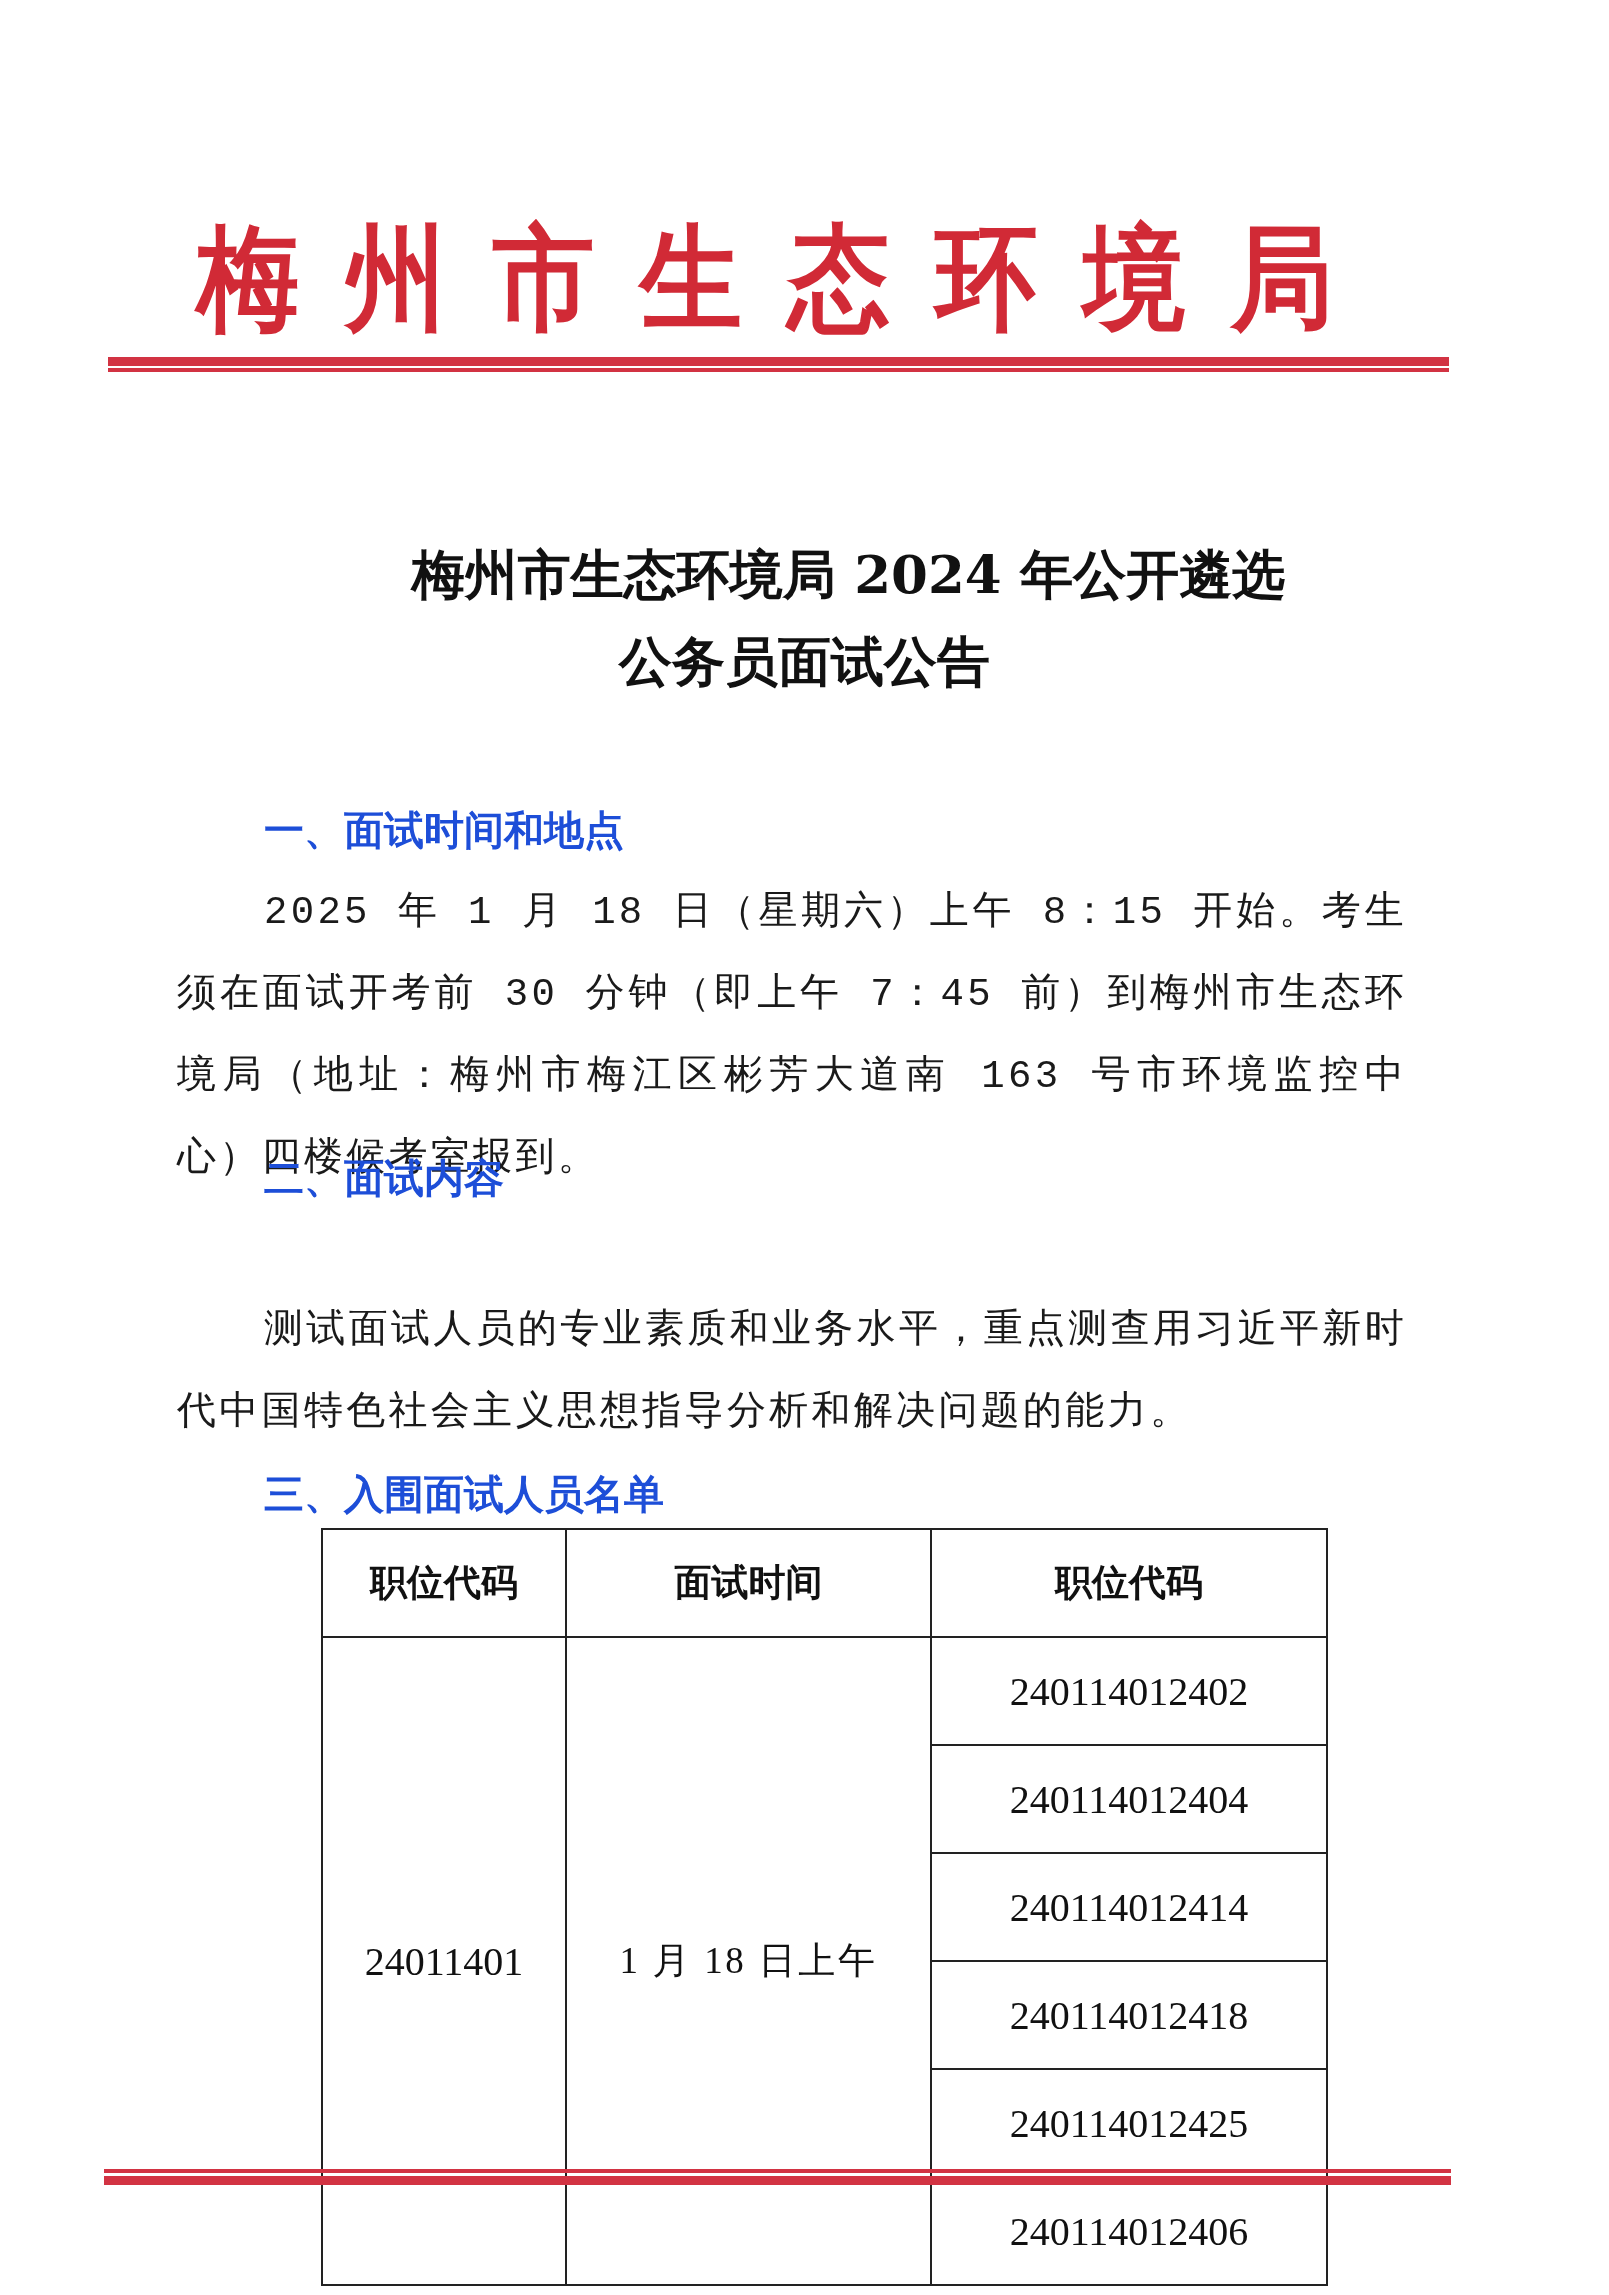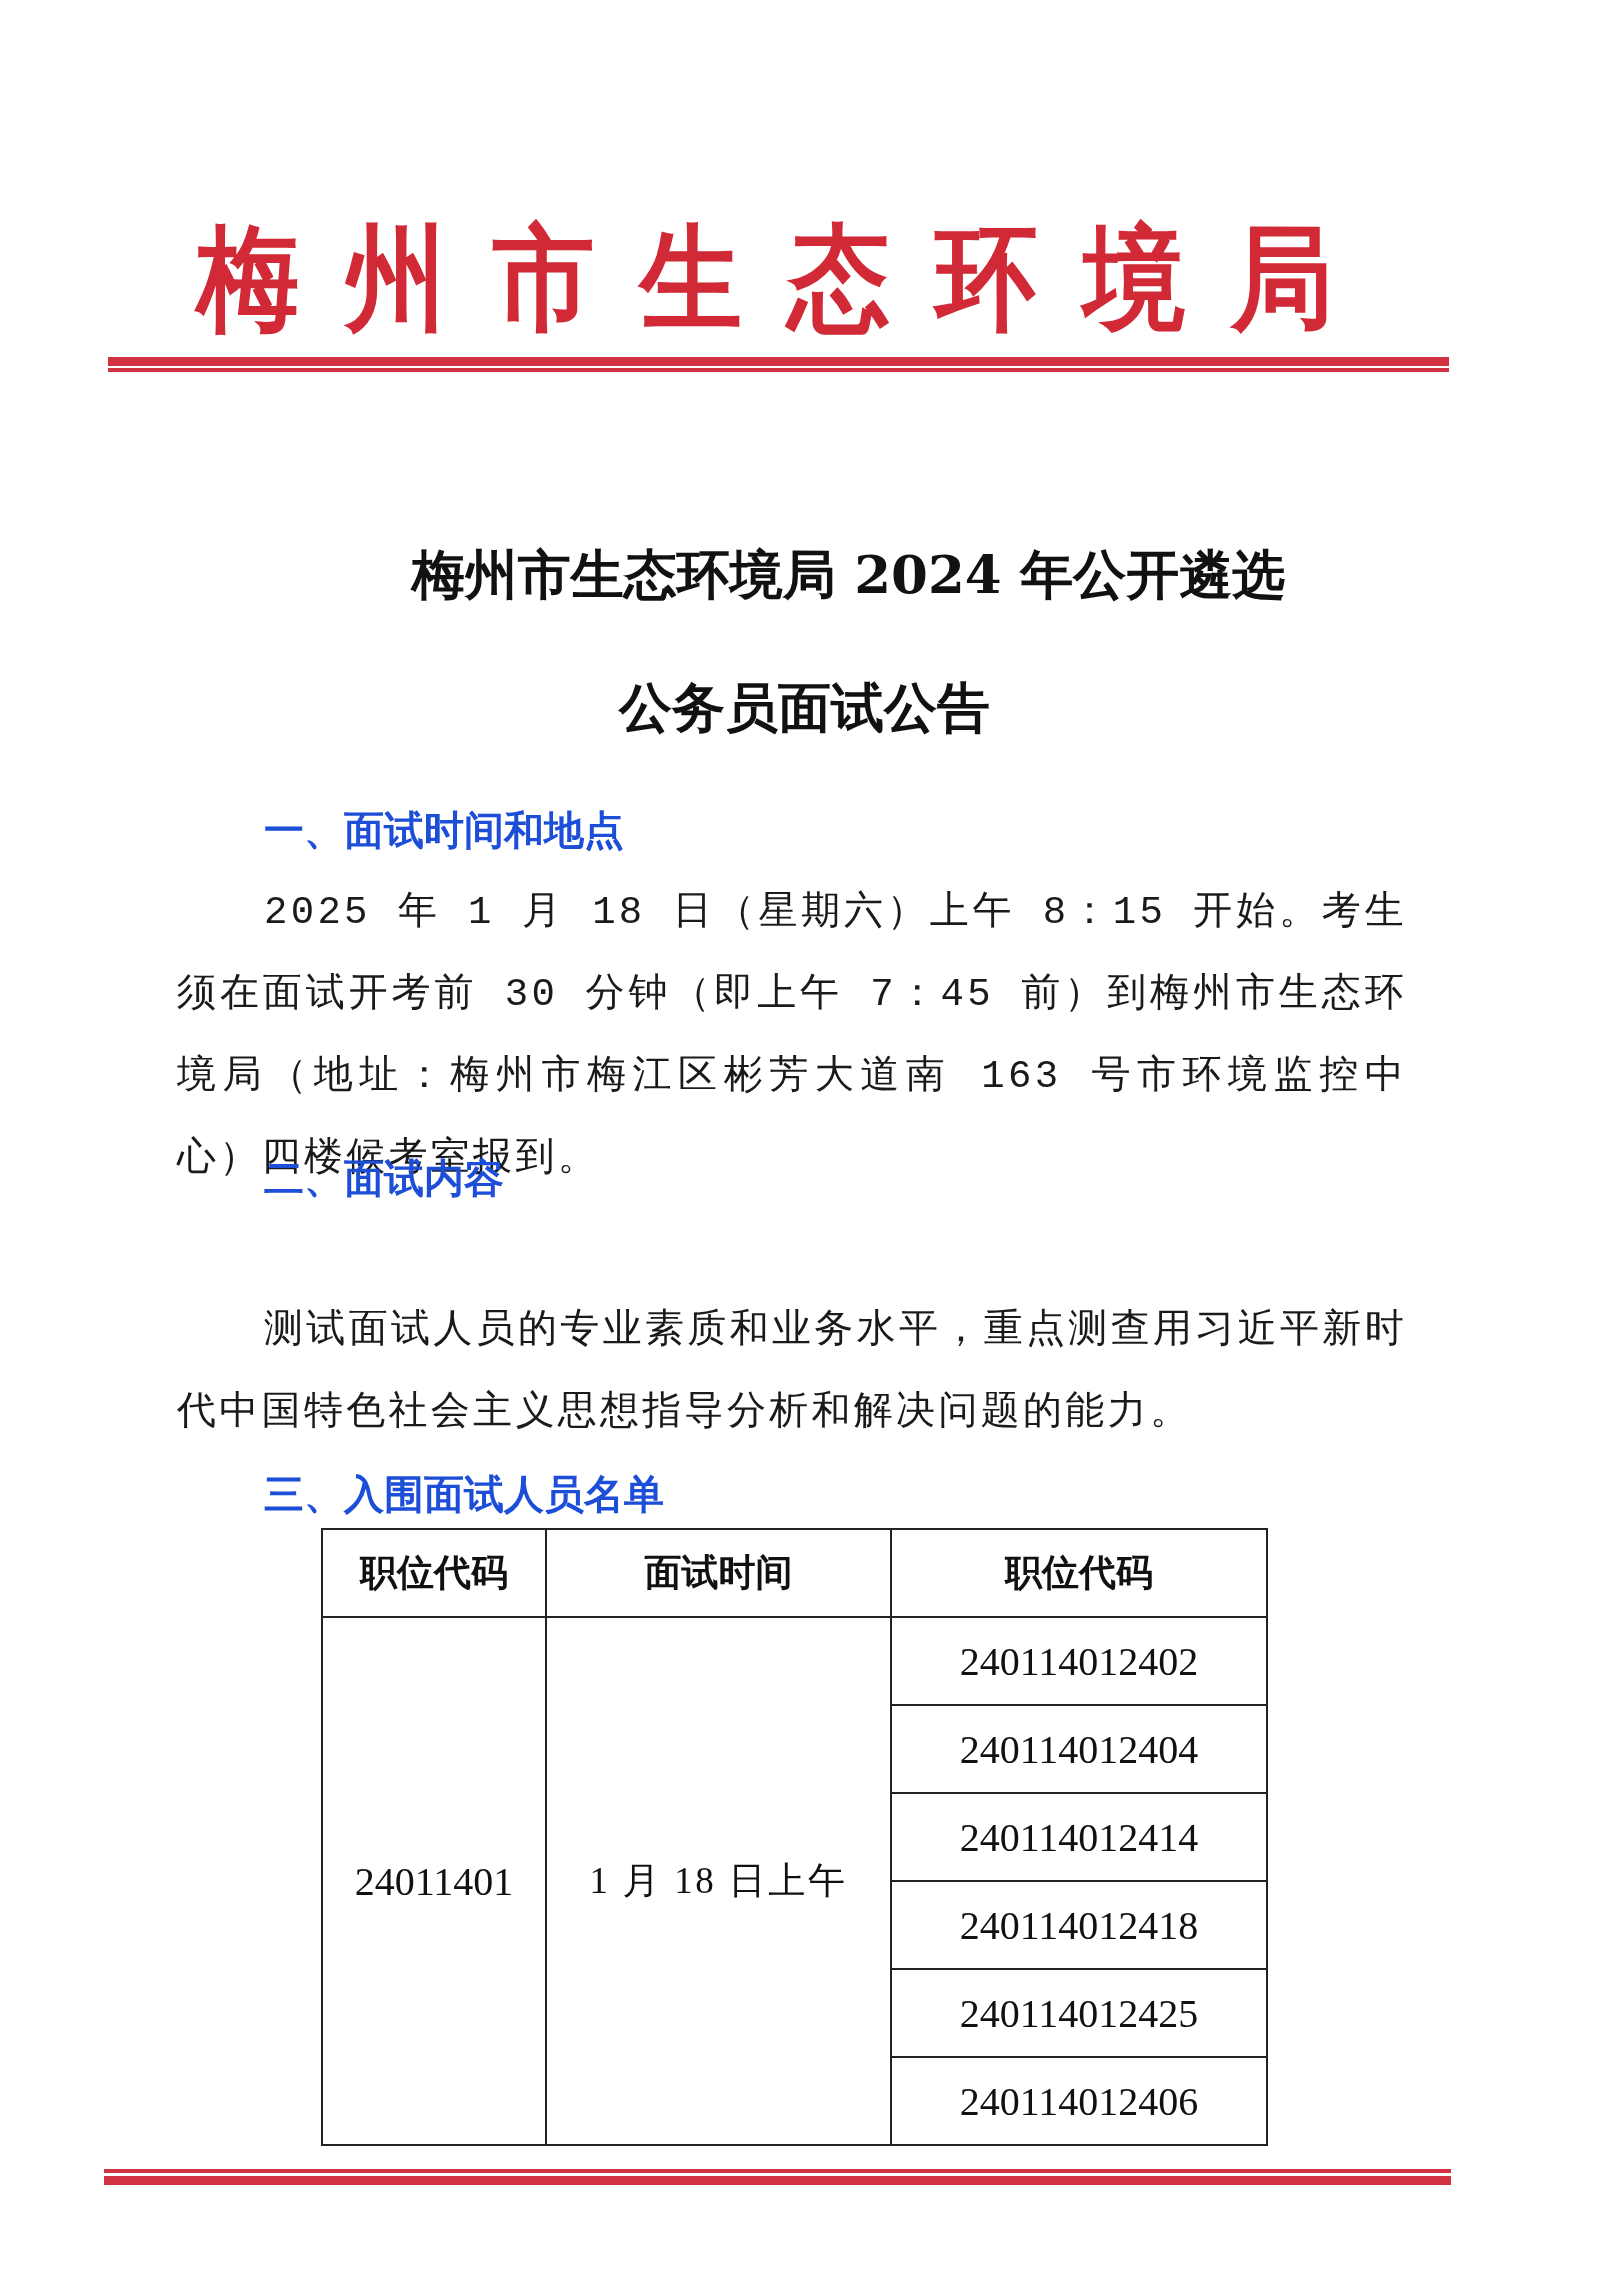--- a/index.html
+++ b/index.html
@@ -19,34 +19,34 @@
   .rule-top .thin { height: 3.3px; background: #d23343; }
   .rule-bottom { left: 104px; top: 2169px; width: 1347px; }
   .rule-bottom .thin { height: 4px; background: #d23343; }
   .rule-bottom .gap { height: 2.7px; }
   .rule-bottom .thick { height: 9.4px; background: #d23343; }
 
   
   .doc-title { left: 0; width: 1609px; text-align: center; font-family: "DejaVu Serif", serif;
     font-weight: bold; font-size: 53px; line-height: 1; color: #111; }
   .title-1 { top: 548px; padding-left: 44px; }
-  .title-2 { top: 635px; margin-top: 46px; }
+  .title-2 { top: 635px; }
 
   
   .heading { left: 264px; font-family: "DejaVu Sans", sans-serif; font-weight: bold;
     font-size: 40px; line-height: 1; color: #1d4ed8; }
 
   
   .para { left: 177px; width: 1230px; font-family: Liberation Mono, monospace;
     font-size: 39px; line-height: 82px; color: #1a1a1a; text-indent: 87px;
     letter-spacing: 3.3px; text-align: justify; }
 
   
   .tbl { left: 321px; top: 1528px; border-collapse: collapse; }
-  .tbl td, .tbl th { border: 2px solid #222; text-align: center; vertical-align: middle; padding: 0; }
+  .tbl td, .tbl th { border: 2px solid #222; text-align: center; vertical-align: middle; padding: 10px; }
   .tbl th { height: 86px; font-family: "DejaVu Sans", sans-serif; font-weight: bold;
     font-size: 37px; color: #111; }
   .tbl td { font-family: "Liberation Serif", "DejaVu Serif", serif; font-size: 40px; color: #111; }
   .tbl td.id { height: 86px; margin-left: 48px; }
   .col1 { width: 222px; } .col2 { width: 343px; } .col3 { width: 374px; }
   .tbl td.time { font-family: Liberation Serif, serif; font-size: 37px; letter-spacing: 2.7px; }
 </style>
 </head>
 <body>
 

